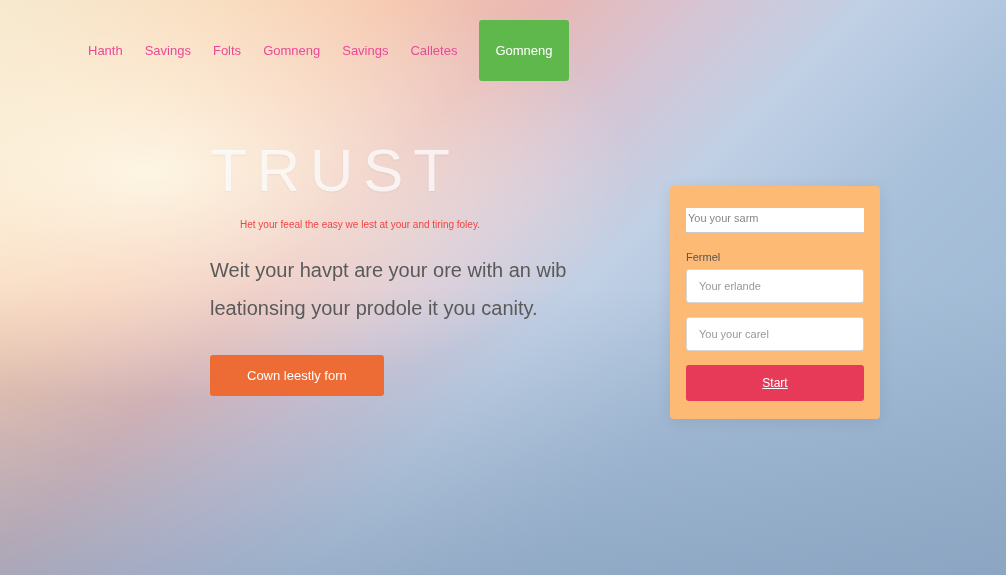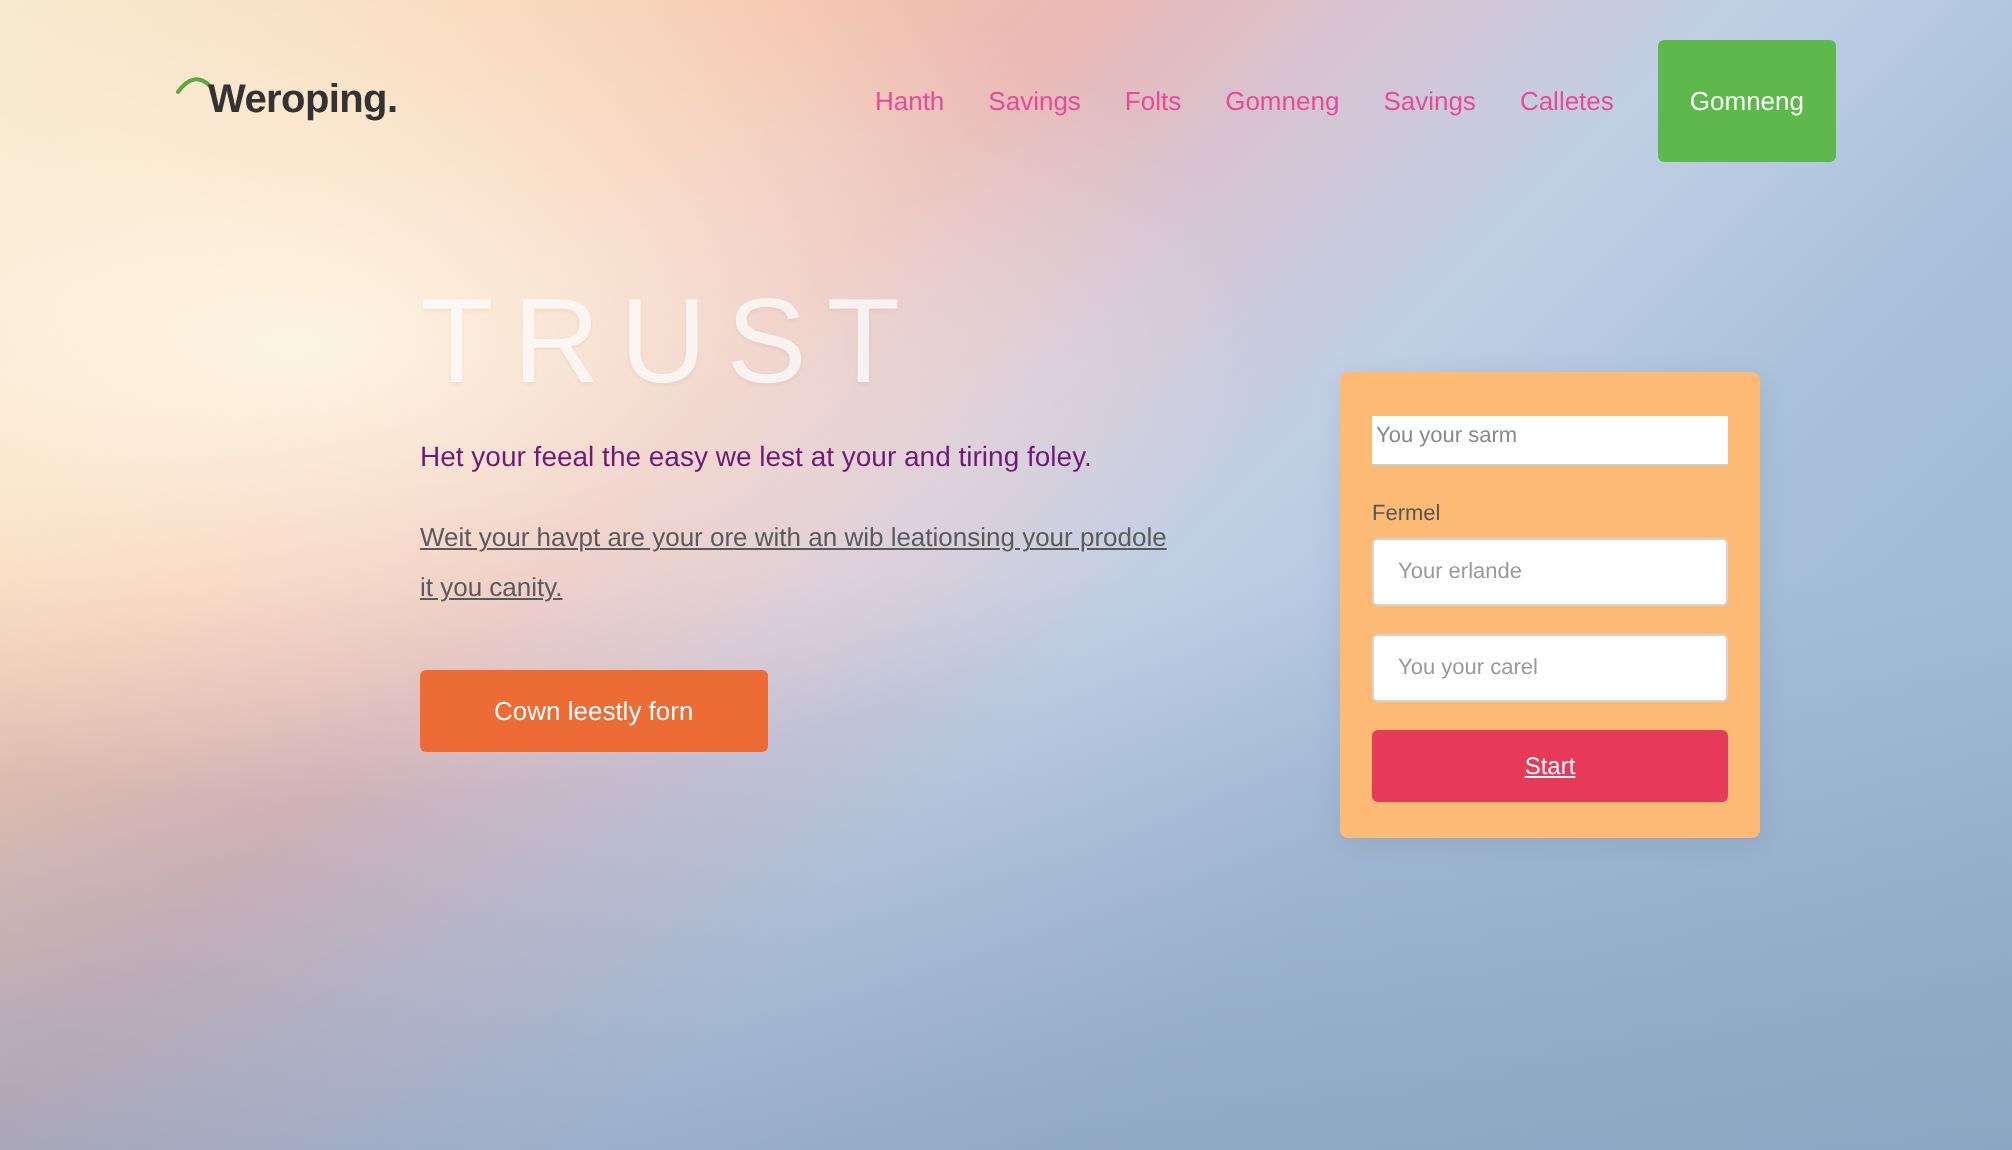--- a/index.html
+++ b/index.html
@@ -100,32 +100,32 @@
     .hero-title {
       font-size: 60px;
       font-weight: 400;
       color: rgba(255,255,255,0.75);
       letter-spacing: 10px;
       margin-bottom: 12px;
       text-shadow: 0 1px 2px rgba(0,0,0,0.05);
     }
     
     .hero-subtitle {
-      font-size: 14px;
-      color: #701a75;
+      font-size: 10px;
+      color: #ef4444;
       line-height: 1.6;
       margin-bottom: 18px;
+      margin-left: 30px;
     }
     
     .hero-desc {
-      font-size: 13px;
+      font-size: 20px;
       color: #5a5a5a;
       line-height: 1.9;
       margin-bottom: 28px;
-      text-decoration: underline;
     }
     
     .hero-cta {
       background: #ed6b35;
       color: #fff;
       border: none;
       padding: 13px 37px;
       border-radius: 3px;
       font-size: 13px;
       cursor: pointer;
@@ -188,28 +188,20 @@
       cursor: pointer;
       text-decoration: underline;
     }
   </style>
 </head>
 <body>
 
 <div class="bg-overlay"></div>
 
 <header class="header">
-  <div class="logo">
-    <span class="logo-icon">
-      <svg width="18" height="10" viewBox="0 0 18 10">
-        <path d="M1 8 Q 9 -3 17 5" stroke="#5ba843" stroke-width="2" fill="none" stroke-linecap="round"></path>
-      </svg>
-    </span>
-    <span class="logo-text">Weroping.</span>
-  </div>
   <nav class="nav">
     <a class="nav-link">Hanth</a>
     <a class="nav-link">Savings</a>
     <a class="nav-link">Folts</a>
     <a class="nav-link">Gomneng</a>
     <a class="nav-link">Savings</a>
     <a class="nav-link">Calletes</a>
     <button class="nav-cta">Gomneng</button>
   </nav>
 </header>

